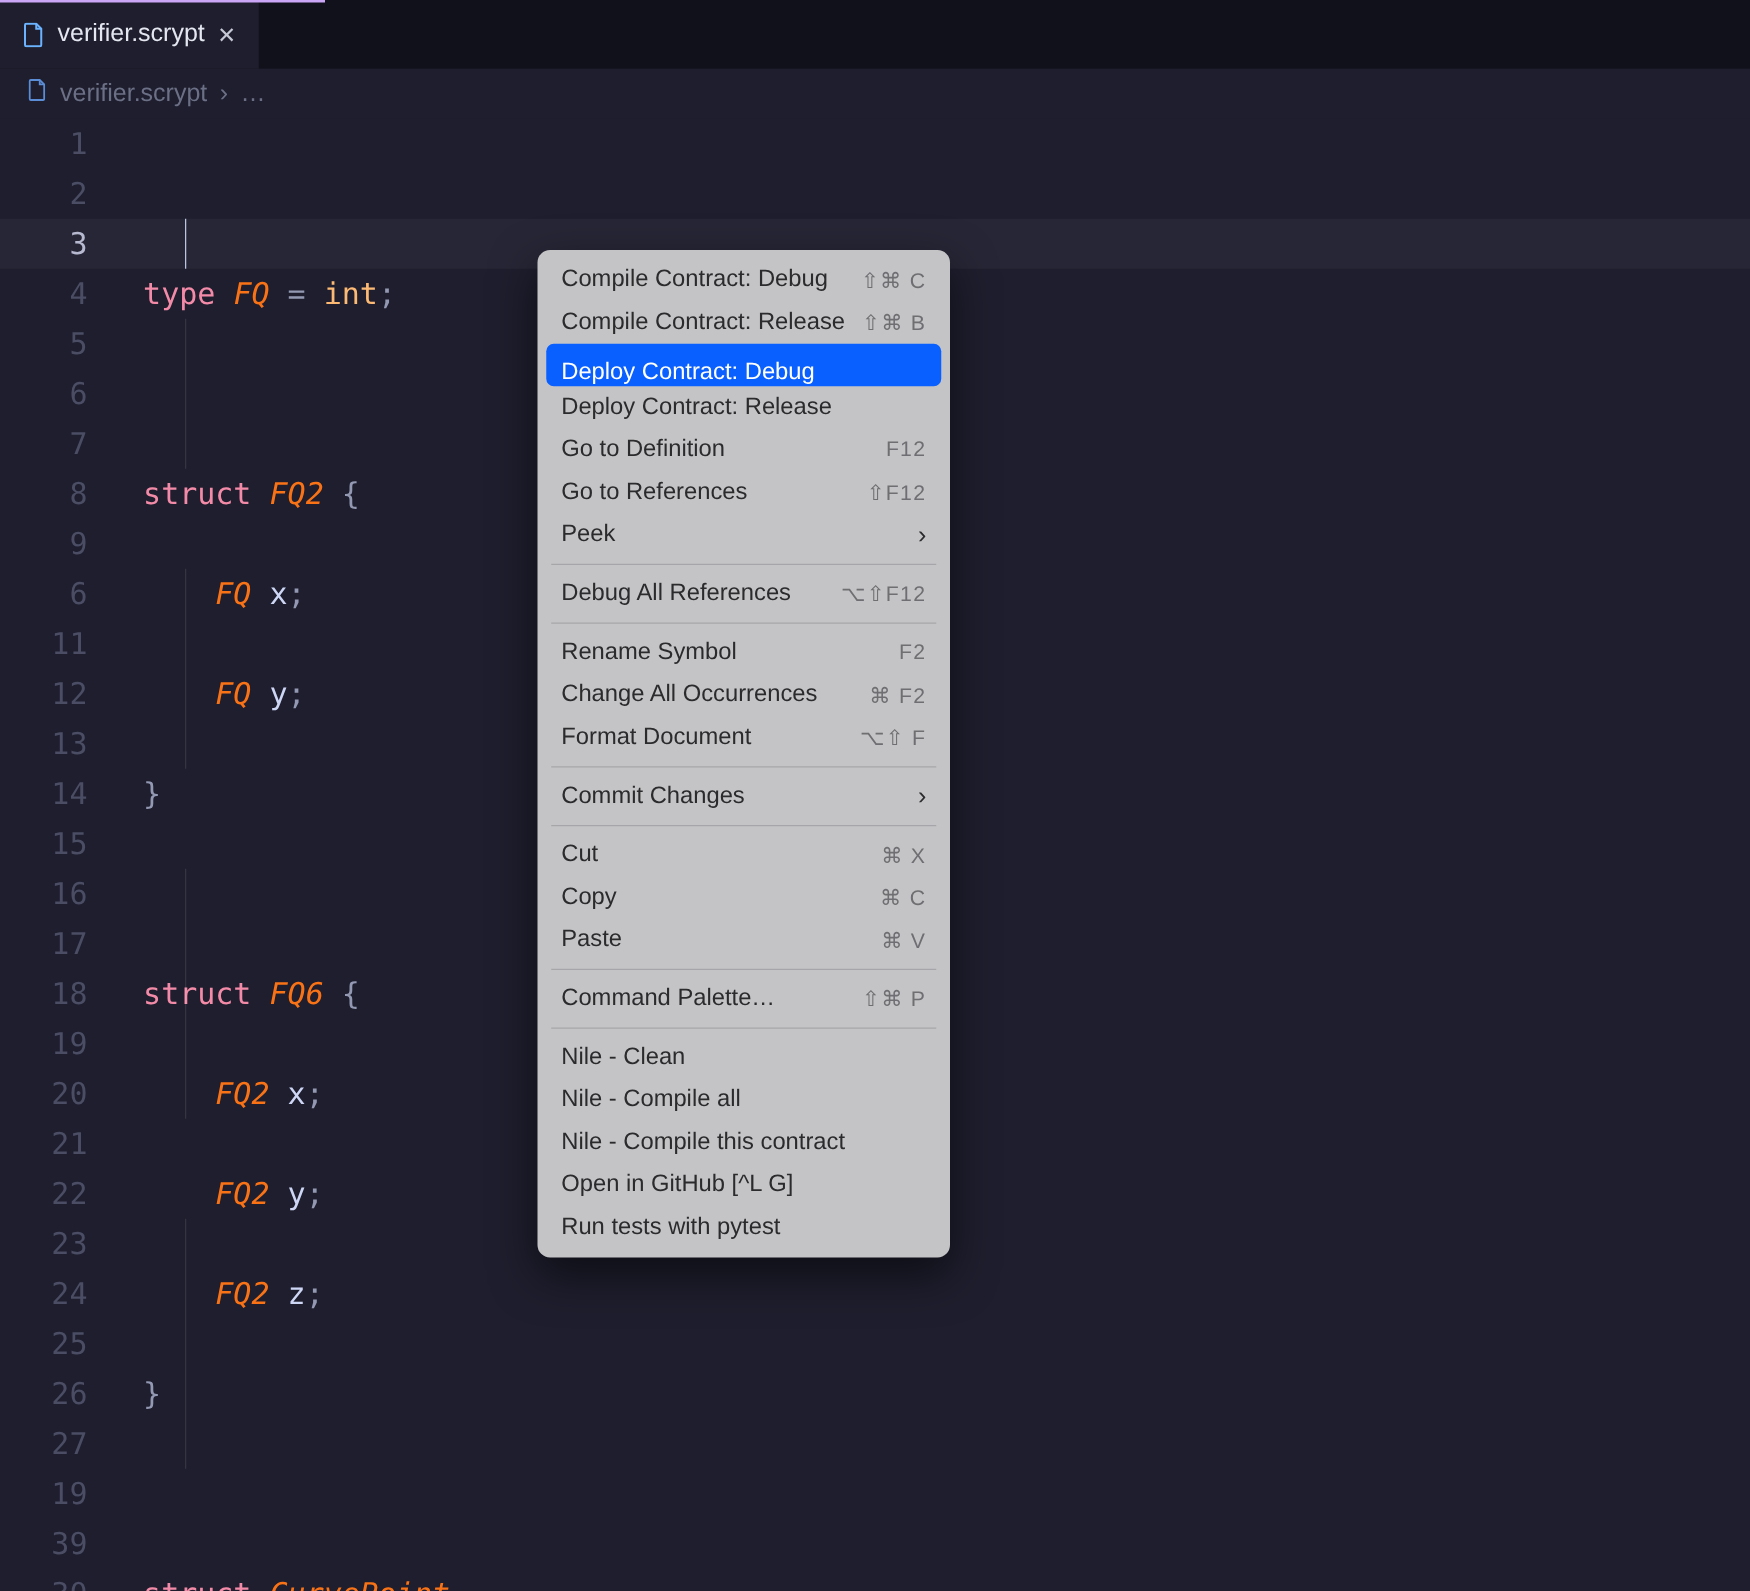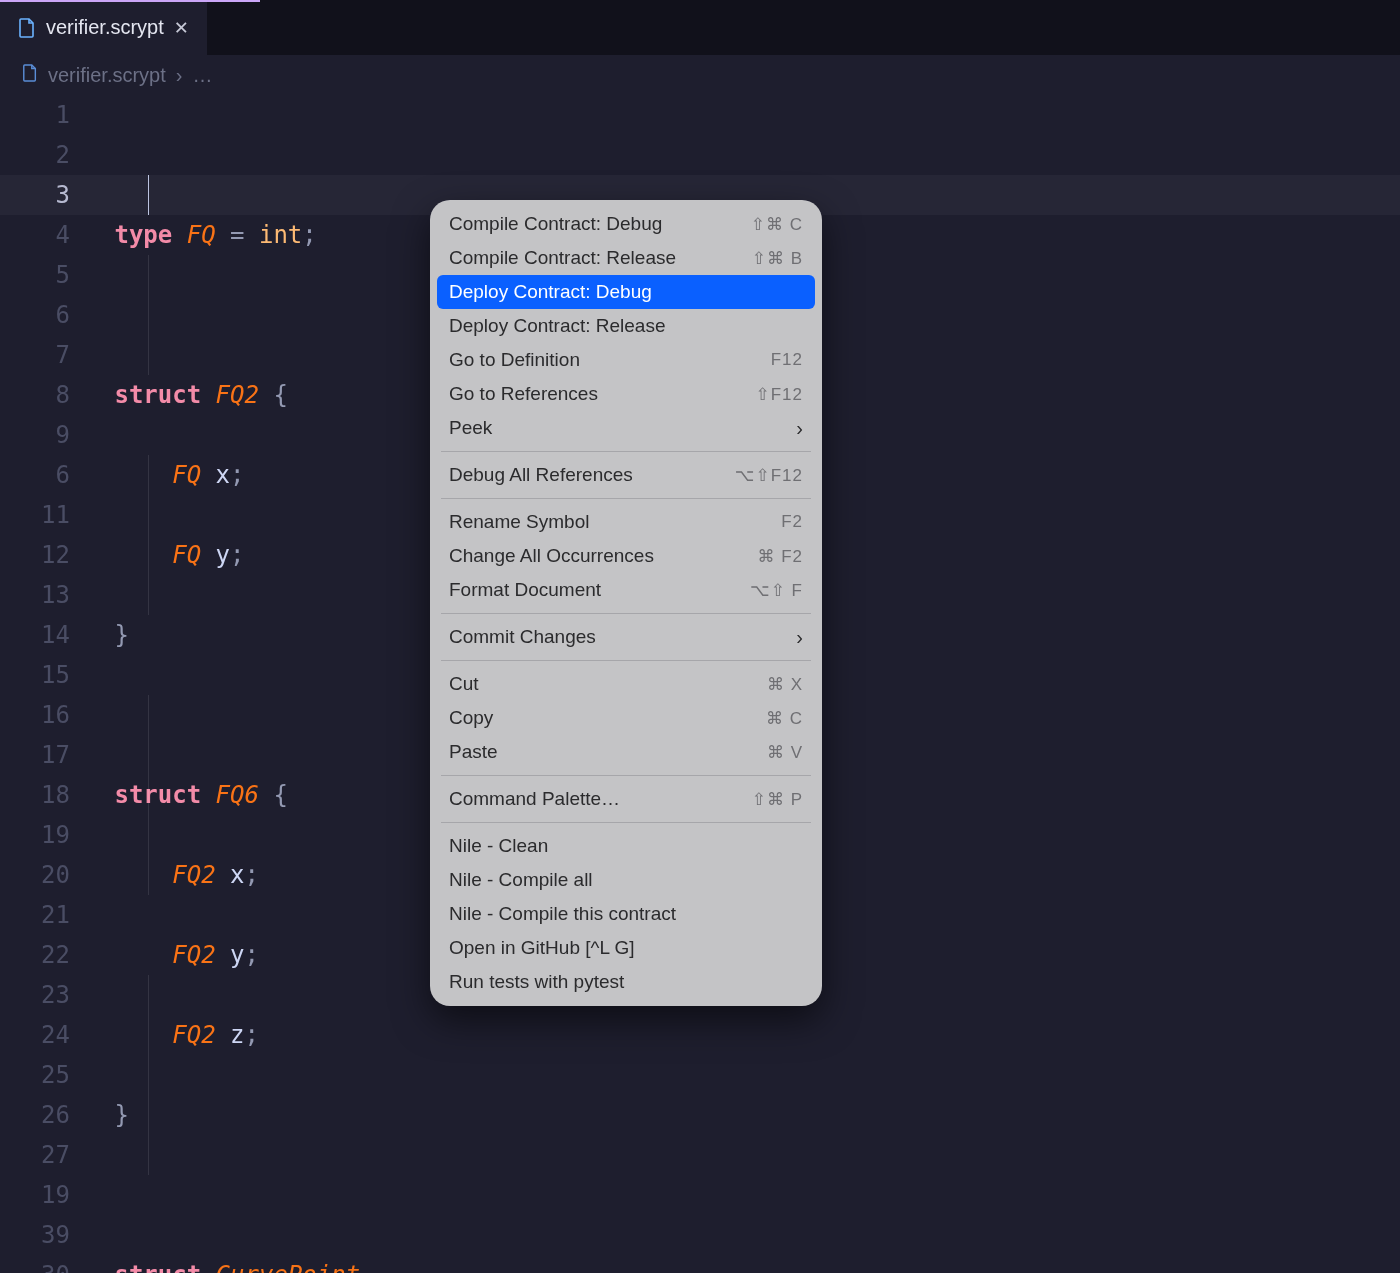--- a/index.html
+++ b/index.html
@@ -55,21 +55,21 @@
     width: 100px;
     text-align: right;
     padding-right: 30px;
     color: #4a4d64;
     user-select: none;
   }
   .gutter div { height: 40px; }
   .gutter .active { color: #b4b7cf; }
   .code { white-space: pre; }
   .code .row { height: 40px; }
-  .tok-kw    { color: #f38ba8; font-weight: bold; }
+  .tok-kw    { color: #f38ba8; }
   .tok-type  { color: #f97316; font-style: italic; }
   .tok-int   { color: #fdba74; }
   .tok-punct { color: #9399b2; }
   .tok-field { color: #cdd6f4; }
   .tok-brace { color: #9399b2; }
   .hl-line {
     position:absolute;
     left:0; right:0;
     height:40px;
     background: rgba(255,255,255,0.04);
@@ -83,40 +83,41 @@
   .cursor {
     position:absolute;
     width:1px;
     background: rgba(205,214,244,0.9);
   }
   
   .ctxmenu {
     position: absolute;
     left: 430px;
     top: 200px;
-    width: 392px;
+    width: 330px;
     background: #c4c4c6;
-    border-radius: 20px;
+    border-radius: 10px;
     box-shadow: 0 14px 36px rgba(0,0,0,0.55);
     padding: 7px;
     font-family: -apple-system, "Segoe UI", sans-serif;
     font-size: 19px;
     color: #2b2b2d;
   }
   .ctxitem {
     display:flex;
     align-items:center;
     justify-content: space-between;
     height: 34px;
     padding: 0 12px;
     border-radius: 6px;
   }
   .ctxitem.selected {
     background: #0a60ff;
     color: #fff;
+    align-items: flex-end;
   }
   .ctxitem .sc { color: #6f6f73; font-size: 17px; letter-spacing: 1px; }
   .ctxitem .chev { color:#2b2b2d; font-size: 20px; }
   .ctxsep {
     height:1px; background: #a6a6aa; margin: 6px 4px;
   }
 </style>
 </head>
 <body>
 

